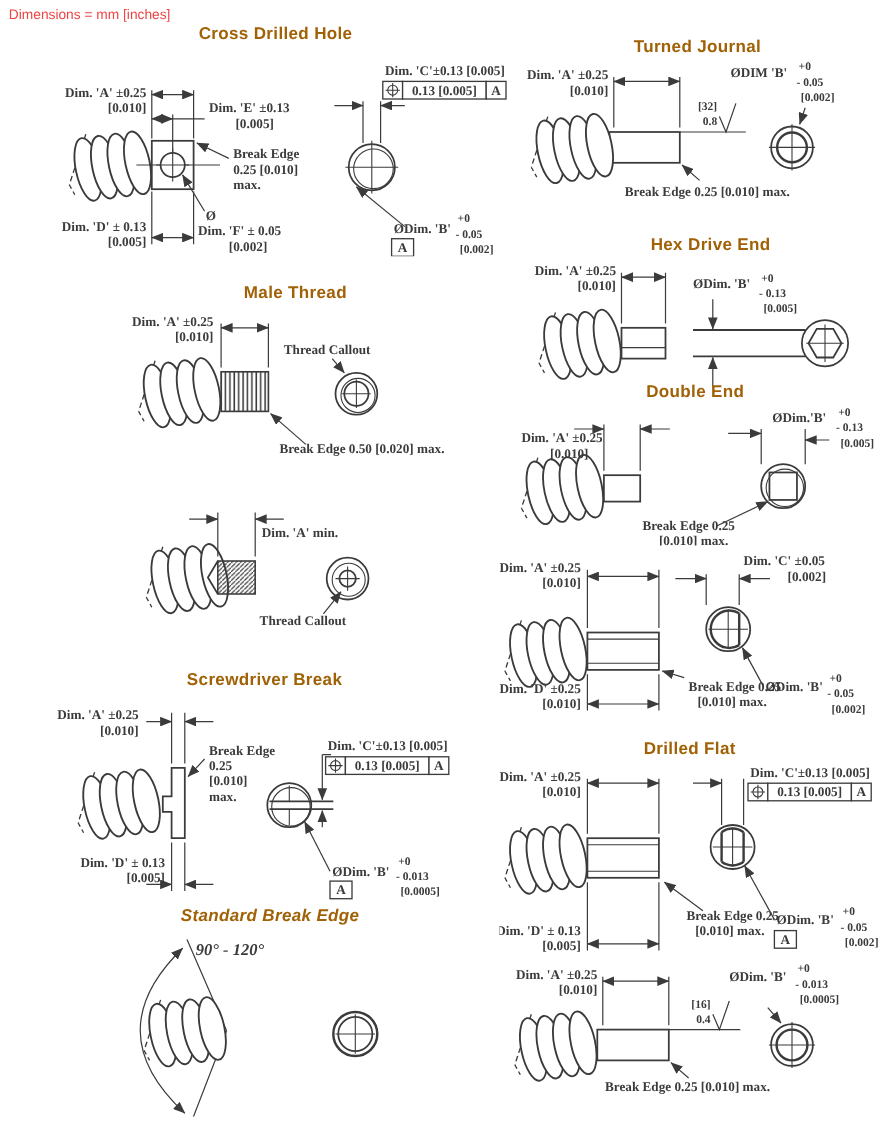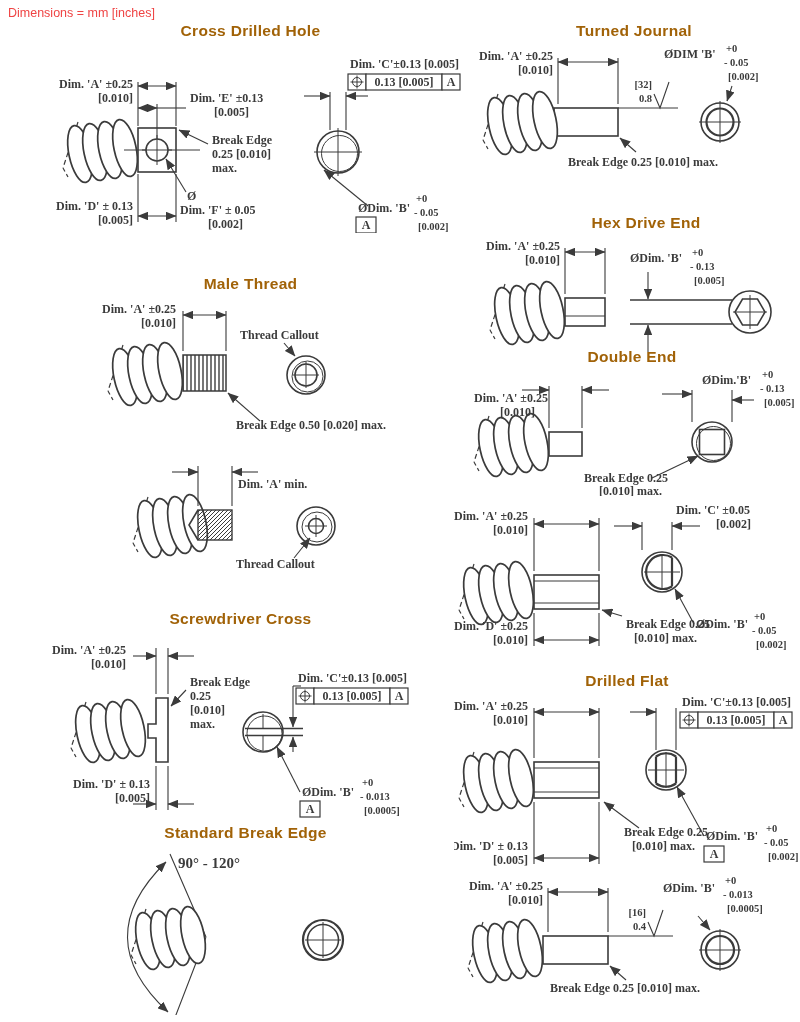--- a/index.html
+++ b/index.html
@@ -108,21 +108,21 @@
     <text x="378" y="162" class="ts">+0</text>
     <text x="376" y="176" class="ts">- 0.05</text>
     <text x="380" y="190" class="ts">[0.002]</text>
     <g class="fcf">
       <rect x="318" y="177" width="20" height="16"></rect>
       <text x="328" y="189" text-anchor="middle">A</text>
     </g>
   </svg>
 </div>
 
-<div class="sec" style="left:468px;top:22px;width:332px;">
+<div class="sec" style="left:468px;top:34px;width:332px;">
   <h3>Turned Journal</h3>
   <svg width="332" height="138" viewBox="0 0 332 138">
     <g>
       <rect x="86" y="68" width="64" height="28" class="ob"></rect>
       <use href="#sprG" x="20" y="40"></use>
       <path d="M150,68 H210" class="thin"></path>
     </g>
     <g>
       <path d="M90,64 V18 M150,64 V18" class="ln"></path>
       <path d="M90,22 H150" class="ln" marker-start="url(#ar)" marker-end="url(#ar)"></path>
@@ -142,21 +142,21 @@
       <path d="M264,46 L259,61" class="ln" marker-end="url(#ar)"></path>
     </g>
     <text x="196" y="18">ØDIM 'B'</text>
     <text x="258" y="12" class="ts">+0</text>
     <text x="256" y="26" class="ts">- 0.05</text>
     <text x="260" y="40" class="ts">[0.002]</text>
     <text x="100" y="126">Break Edge 0.25 [0.010] max.</text>
   </svg>
 </div>
 
-<div class="sec" style="left:58px;top:258px;width:385px;margin-top:17px;">
+<div class="sec" style="left:76px;top:258px;width:385px;">
   <h3>Male Thread</h3>
   <svg width="385" height="143" viewBox="0 0 385 143">
     <g>
       <rect x="125" y="62" width="43" height="36" fill="url(#thr)" stroke="#3b3b3b" stroke-width="1.5"></rect>
       <use href="#sprG" x="55" y="38"></use>
     </g>
     <g>
       <path d="M125,58 V18 M168,58 V18" class="ln"></path>
       <path d="M125,22 H168" class="ln" marker-start="url(#ar)" marker-end="url(#ar)"></path>
       <path d="M226,50 L237,63" class="ln" marker-end="url(#ar)"></path>
@@ -348,21 +348,21 @@
     <text x="310" y="156" class="ts">- 0.05</text>
     <text x="314" y="170" class="ts">[0.002]</text>
     <g class="fcf">
       <rect x="250" y="156" width="20" height="16"></rect>
       <text x="260" y="168" text-anchor="middle">A</text>
     </g>
   </svg>
 </div>
 
 <div class="sec" style="left:38px;top:610px;width:405px;">
-  <h3>Screwdriver Cross</h3>
+  <h3>Screwdriver Break</h3>
   <svg width="405" height="192" viewBox="0 0 405 192">
     <g>
       <use href="#sprG" x="38" y="60"></use>
       <path d="M118,70 L130,70 L130,134 L118,134 L118,110 L110,110 L110,96 L118,96 Z" class="ob"></path>
     </g>
     <g>
       <path d="M118,66 V20 M130,66 V20" class="ln"></path>
       <path d="M95,28 H118" class="ln" marker-end="url(#ar)"></path>
       <path d="M130,28 H156" class="ln" marker-start="url(#ar)"></path>
       <path d="M148,62 L133,78" class="ln" marker-end="url(#ar)"></path>
@@ -404,21 +404,21 @@
     <text x="324" y="158" class="ts">+0</text>
     <text x="322" y="172" class="ts">- 0.013</text>
     <text x="326" y="186" class="ts">[0.0005]</text>
     <g class="fcf">
       <rect x="262" y="173" width="20" height="16"></rect>
       <text x="272" y="185" text-anchor="middle">A</text>
     </g>
   </svg>
 </div>
 
-<div class="sec" style="left:78px;top:824px;width:335px;">
+<div class="sec" style="left:78px;top:824px;width:335px;font-style:italic;">
   <h3>Standard Break Edge</h3>
   <svg width="335" height="173" viewBox="0 0 335 173">
     <g>
       <path d="M88,20 Q10,96 90,170" class="ln" marker-start="url(#ar)" marker-end="url(#ar)"></path>
       <path d="M128,95 L92,12 M128,95 L96,178" class="ln"></path>
     </g>
     <use href="#sprG" x="58" y="53"></use>
     <text x="100" y="26" class="big">90° - 120°</text>
     <g>
       <circle cx="245" cy="98" r="20" class="b2"></circle>

